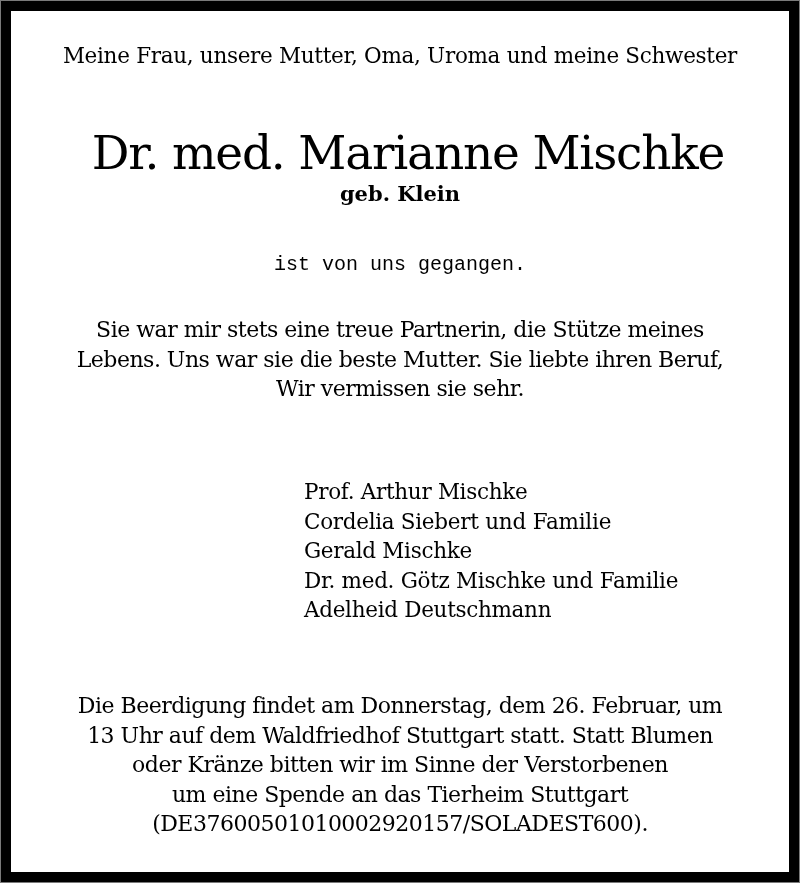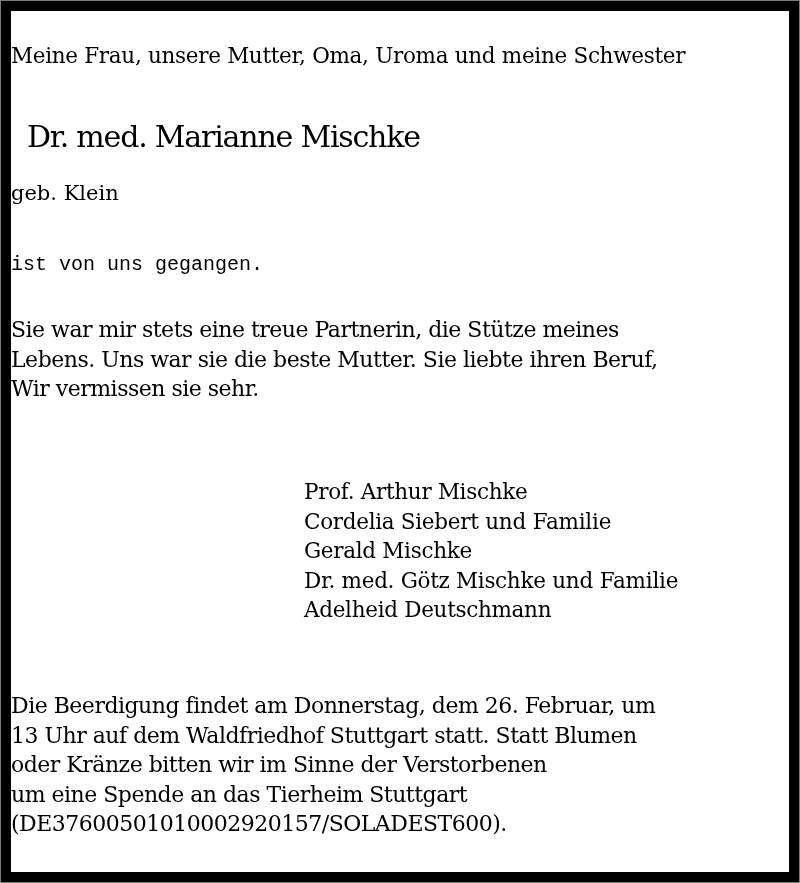--- a/index.html
+++ b/index.html
@@ -9,24 +9,24 @@
     width: 800px; height: 883px; box-sizing: border-box;
     background: #7a7a7a; padding: 1px;
   }
   .inner {
     width: 100%; height: 100%; box-sizing: border-box;
     border: 10px solid #000000; background: #ffffff;
     position: relative;
     font-family: "DejaVu Serif", "Liberation Serif", serif;
     color: #000000;
   }
-  .line { position: absolute; left: 0; right: 0; white-space: nowrap; }
+  .line { position: absolute; left: 0; right: 0; text-align: center; white-space: nowrap; }
   .intro { top: 32px; font-size: 21.5px; letter-spacing: -0.3px; }
-  .name { top: 108px; font-size: 30px; letter-spacing: -1.2px; padding-left: 16px; }
-  .maiden { top: 170px; font-size: 21px; }
+  .name { top: 114px; font-size: 47px; letter-spacing: -1.2px; padding-left: 16px; }
+  .maiden { top: 170px; font-size: 21px; font-weight: bold; }
   .dates { top: 200px; font-size: 22px; }
   .dates .gap { display: inline-block; width: 62px; }
   .gone { top: 242px; font-size: 20px; font-family: Liberation Mono, monospace; }
   .text { font-size: 22px; letter-spacing: -0.5px; line-height: 29.5px; }
   .tribute { top: 304px; }
   .signers { position: absolute; left: 293px; top: 466px; font-size: 21.5px; line-height: 29.5px; white-space: nowrap; }
   .signers .b { font-weight: normal; letter-spacing: -0.3px; margin-top: 15px; }
   .signers .n { letter-spacing: -0.2px; }
   .funeral { top: 680px; }
 </style>

